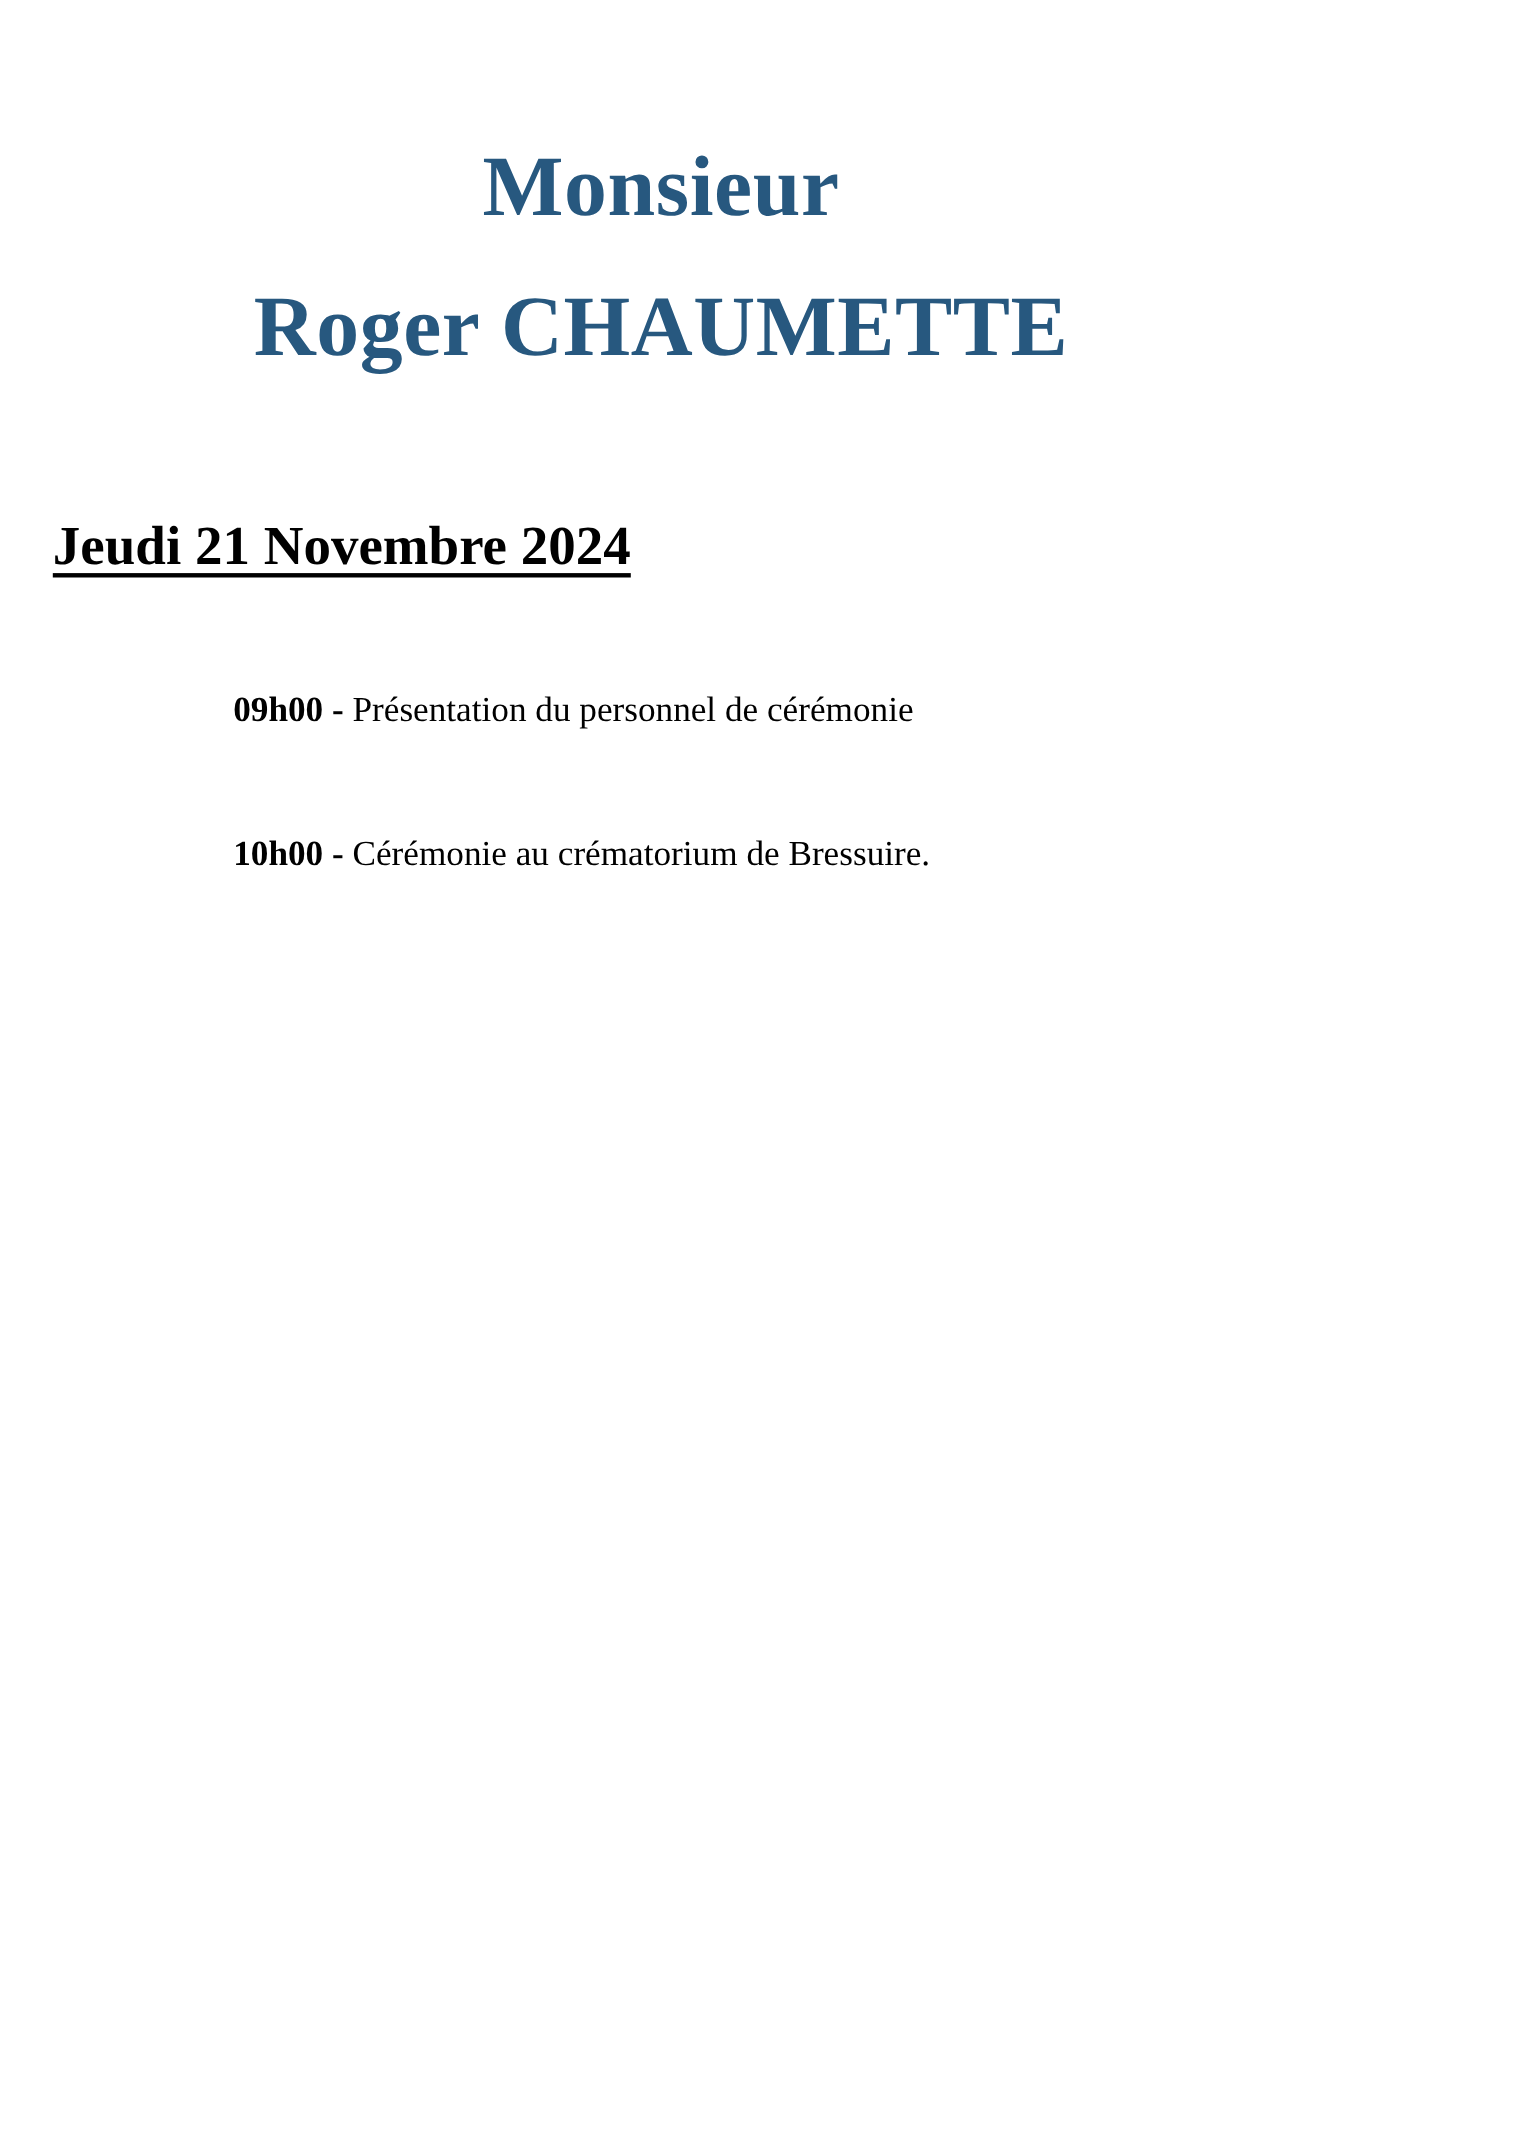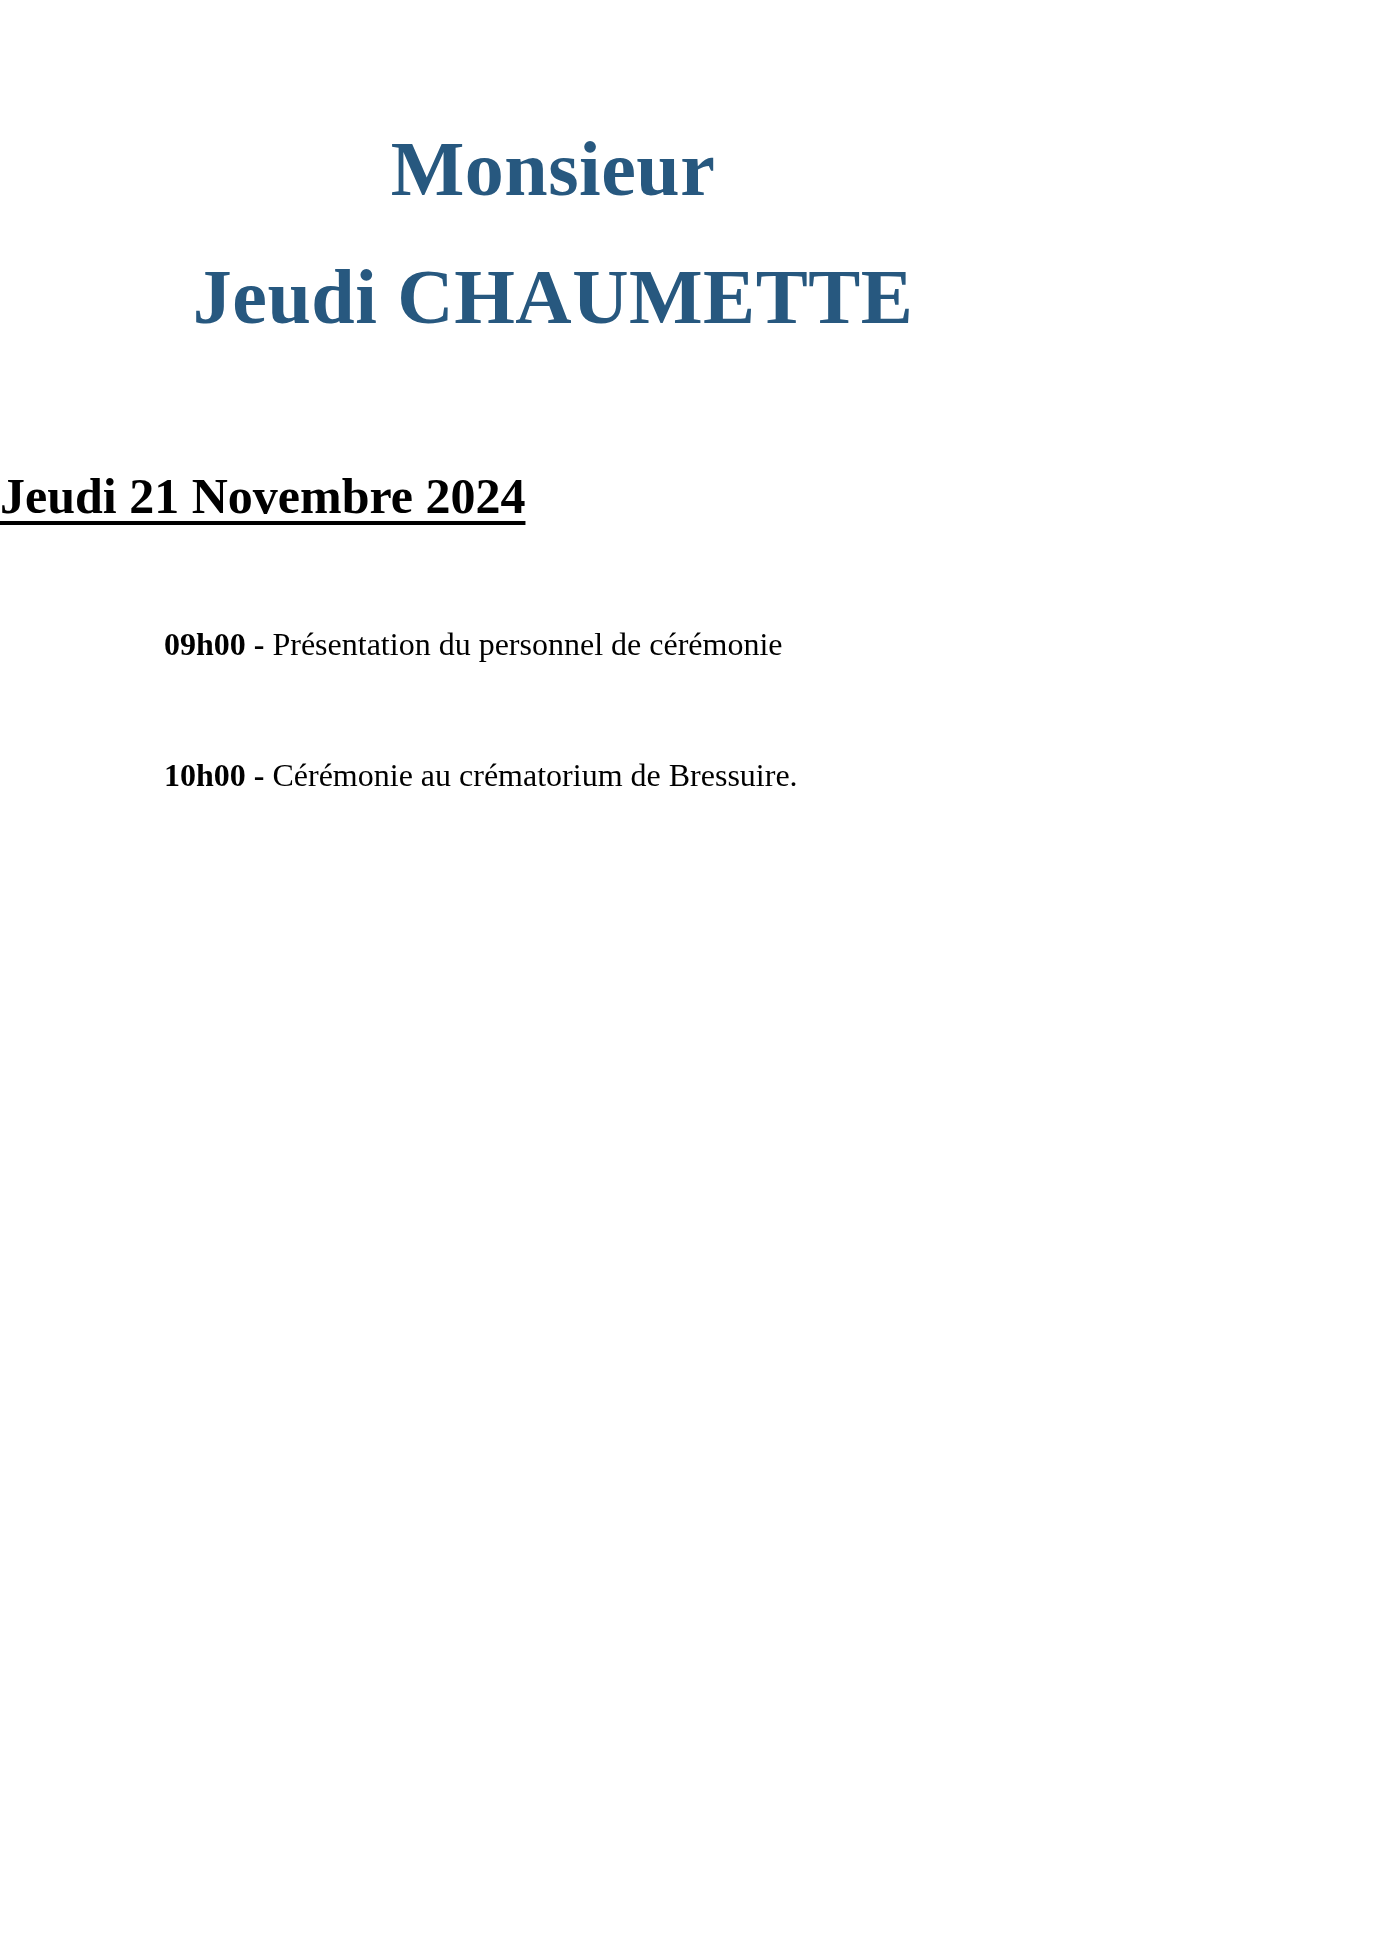--- a/index.html
+++ b/index.html
@@ -8,20 +8,21 @@
     background: #ffffff;
   }
   .page {
     position: relative;
     width: 1106px;
     height: 1949px;
     background: #ffffff;
     overflow: hidden;
     font-family: "Liberation Serif", serif;
     color: #000000;
+    padding-left: 48px;
   }
   .doc-title-line1,
   .doc-title-line2 {
     text-align: center;
     font-weight: bold;
     font-size: 78px;
     line-height: 1.2;
     letter-spacing: 0.5px;
   }
   .doc-title-line1 { margin: 122px 0 0 0; }
@@ -68,21 +69,21 @@
     font-weight: bold;
   }
 </style>
 </head>
 <body>
 
 <div class="page">
 
   <div class="doc-title-line1" style="color: rgb(39, 88, 127);">Monsieur</div>
 
-  <div class="doc-title-line2" style="color: rgb(39, 88, 127);">Jeudi CHAUMETTE</div>
+  <div class="doc-title-line2" style="color: rgb(39, 88, 127);">Roger CHAUMETTE</div>
 
 
   <div class="date-heading">
     <span class="u">Jeudi 21 Novembre 2024</span>
   </div>
 
   <div class="schedule">
 
     <p class="schedule-item">
       <span class="time">09h00</span>

